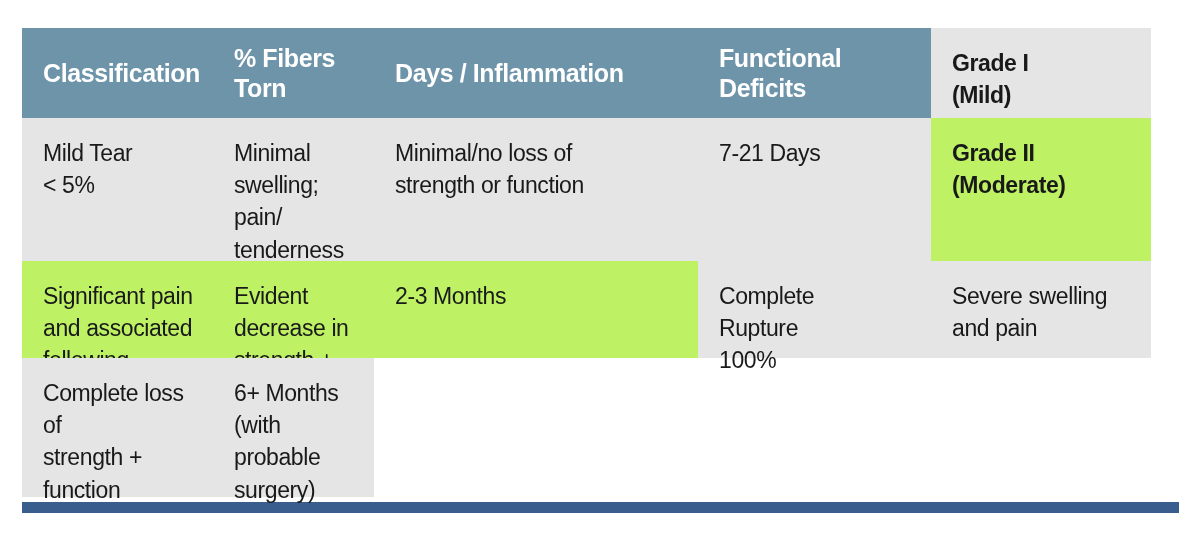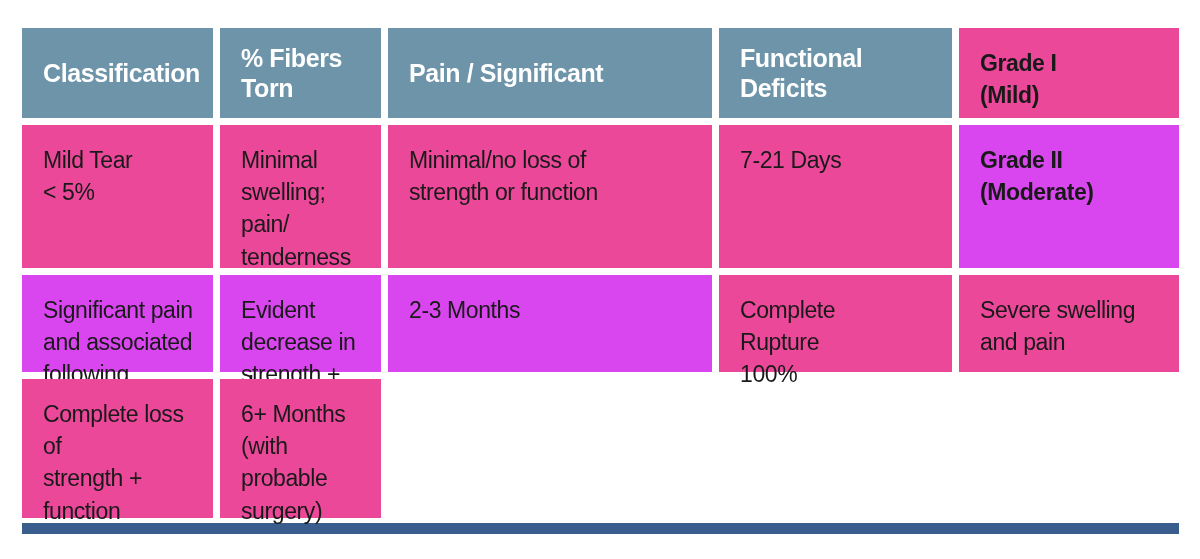--- a/index.html
+++ b/index.html
@@ -14,21 +14,20 @@
   .table-wrap {
     position: absolute;
     left: 22px;
     top: 28px;
     width: 1157px;
   }
   .grade-table {
     display: grid;
     grid-template-columns: 191px 161px 324px 233px 220px;
     grid-template-rows: 90px 143px 97px 139px;
-    gap: 7px;
   }
   .cell {
     white-space: pre-line;
     box-sizing: border-box;
     letter-spacing: -0.4px;
   }
   .header-cell {
     background: #6d94a9;
     color: #ffffff;
     font-weight: bold;
@@ -37,39 +36,39 @@
     display: flex;
     align-items: center;
     padding: 10px 18px 10px 21px;
   }
   .body-cell {
     color: #191919;
     font-size: 23px;
     line-height: 1.4;
     padding: 19px 16px 10px 21px;
   }
-  .row-odd  { background: #ec4899; }
-  .row-even { background: #d946ef; }
+  .row-odd  { background: #e5e5e5; }
+  .row-even { background: #bef264; }
   .grade-cell { font-weight: bold; }
   .footer-bar {
     margin-top: 5px;
     width: 100%;
     height: 11px;
     background: #395d8d;
   }
 </style>
 </head>
 <body>
 
 <div class="table-wrap">
   <div class="grade-table">
 
     <div class="cell header-cell">Classification</div>
     <div class="cell header-cell">% Fibers Torn</div>
-    <div class="cell header-cell">Pain / Significant</div>
+    <div class="cell header-cell">Days / Inflammation</div>
     <div class="cell header-cell">Functional Deficits</div>
 
     <div class="cell body-cell row-odd grade-cell">Grade I
 (Mild)</div>
     <div class="cell body-cell row-odd">Mild Tear
 &lt; 5%</div>
     <div class="cell body-cell row-odd">Minimal swelling;
 pain/ tenderness are delayed
 until the following day</div>
     <div class="cell body-cell row-odd">Minimal/no loss of

